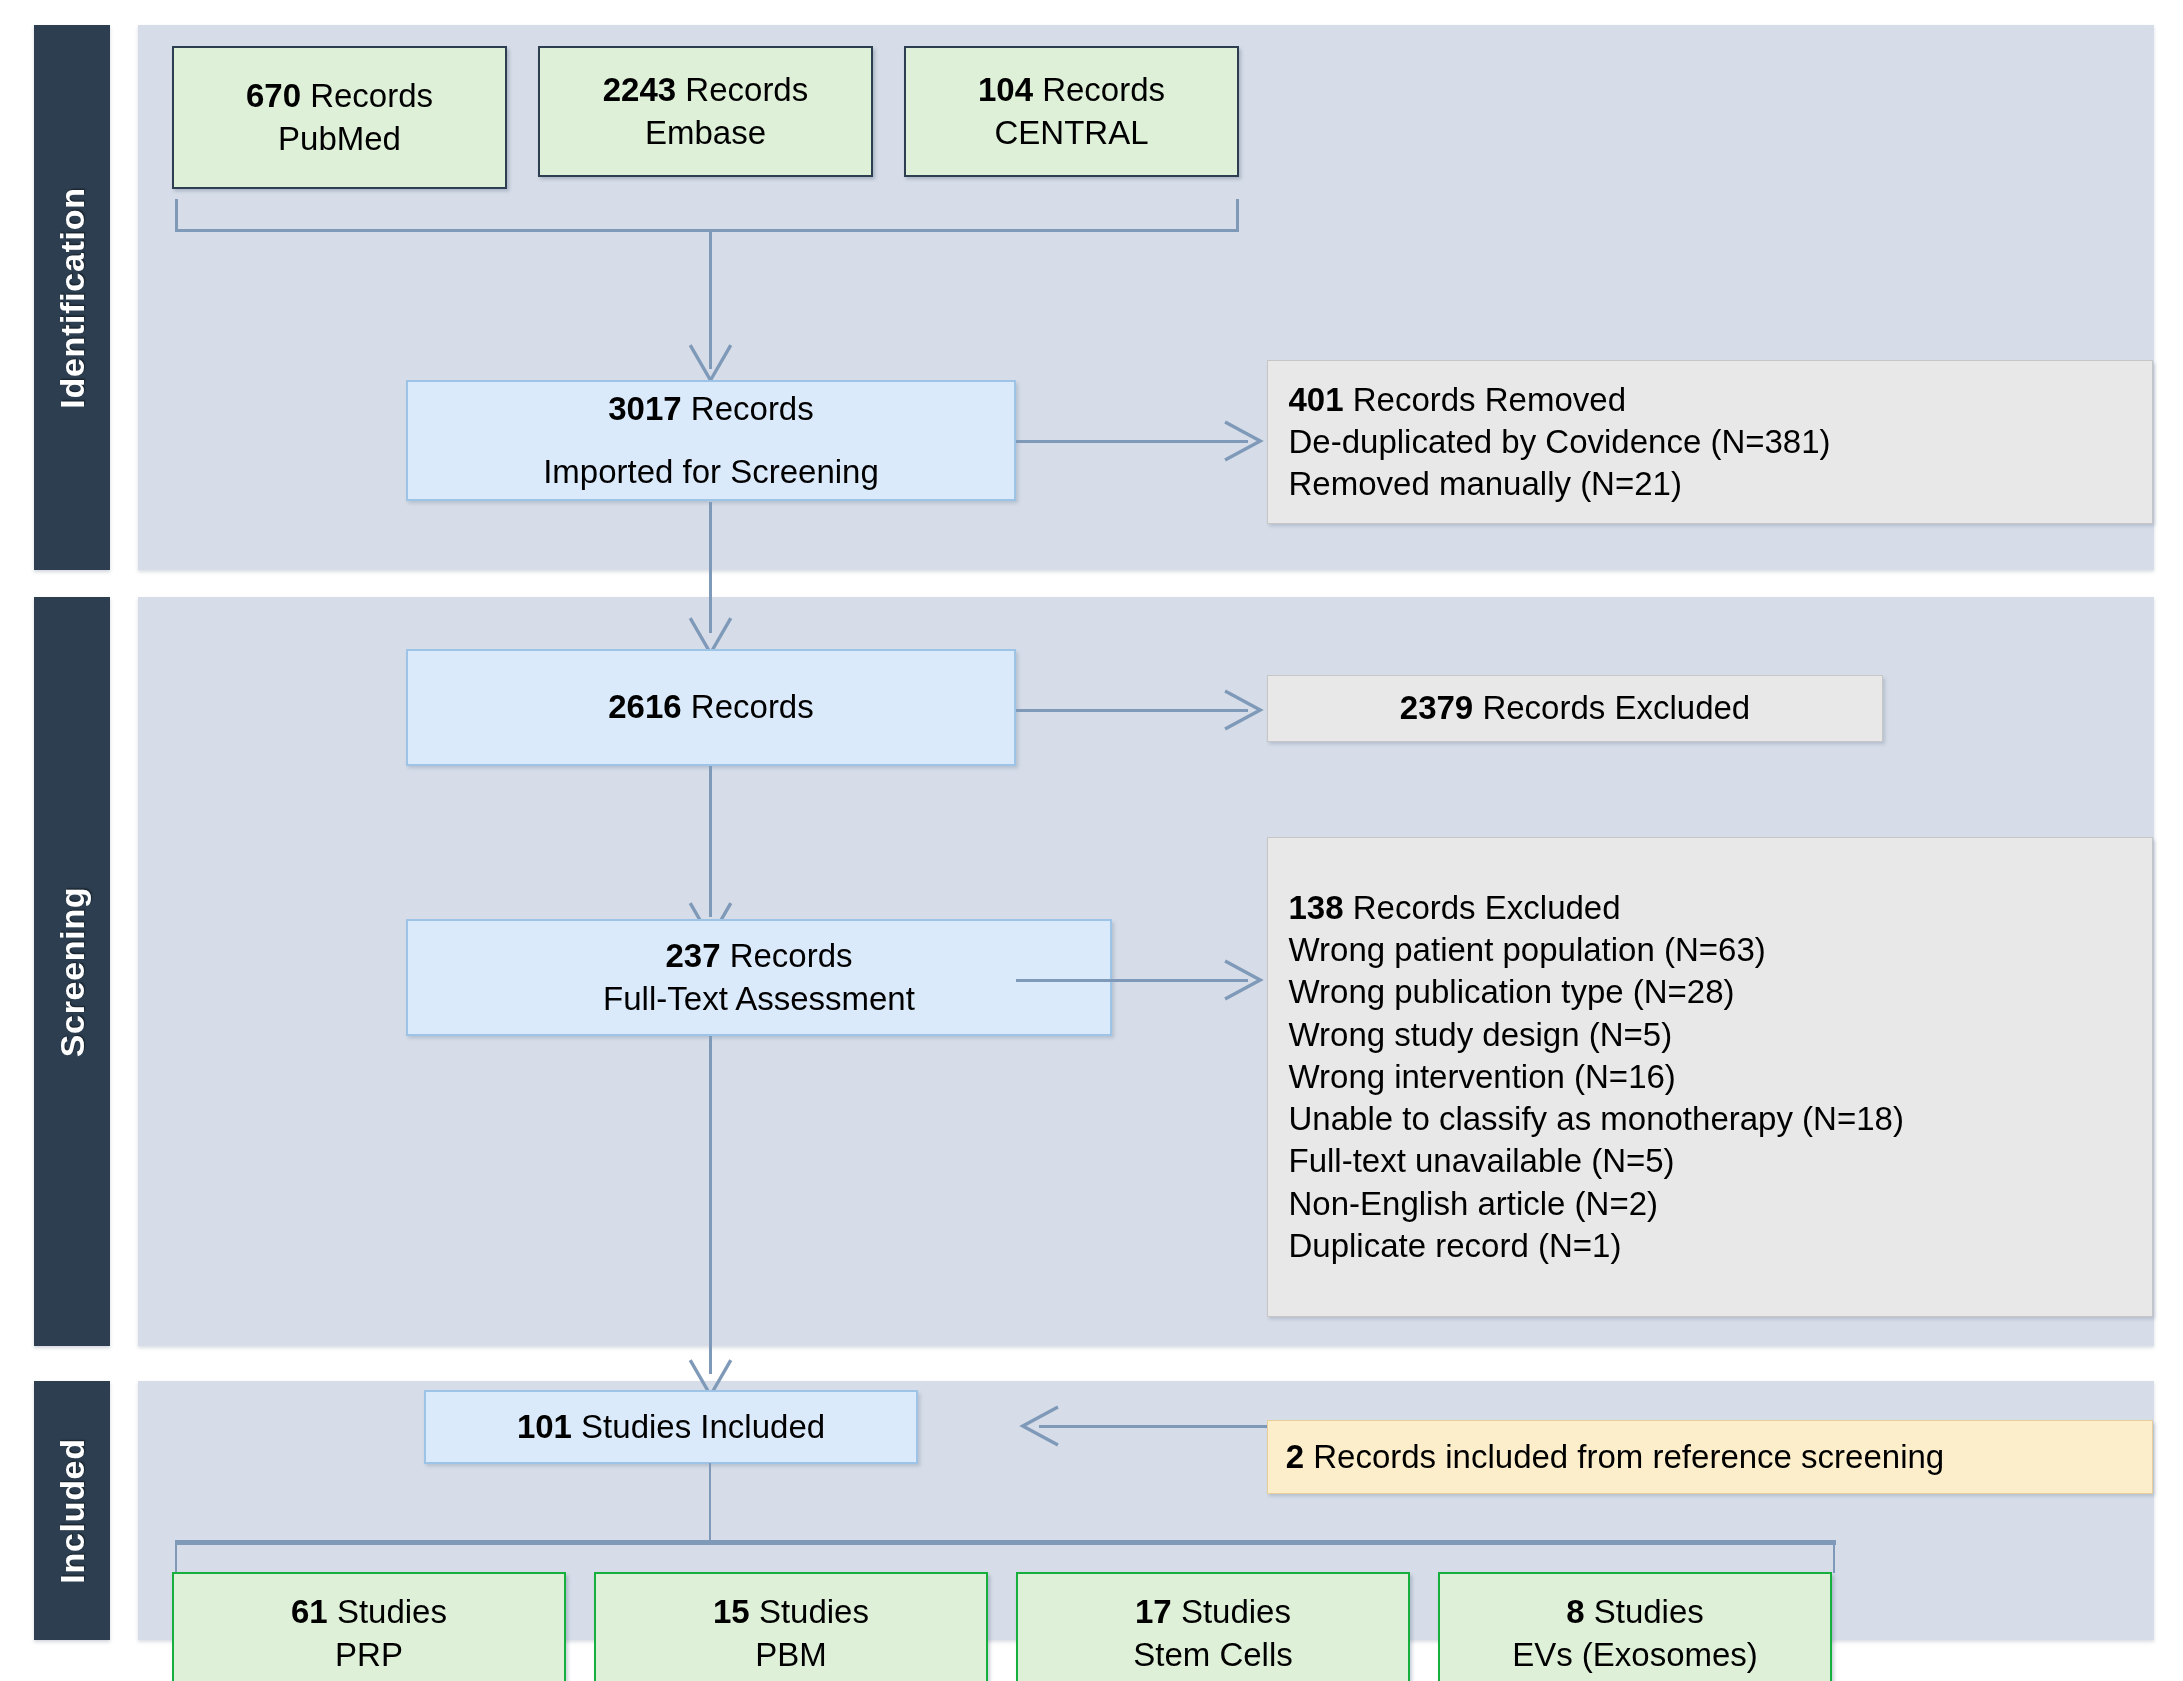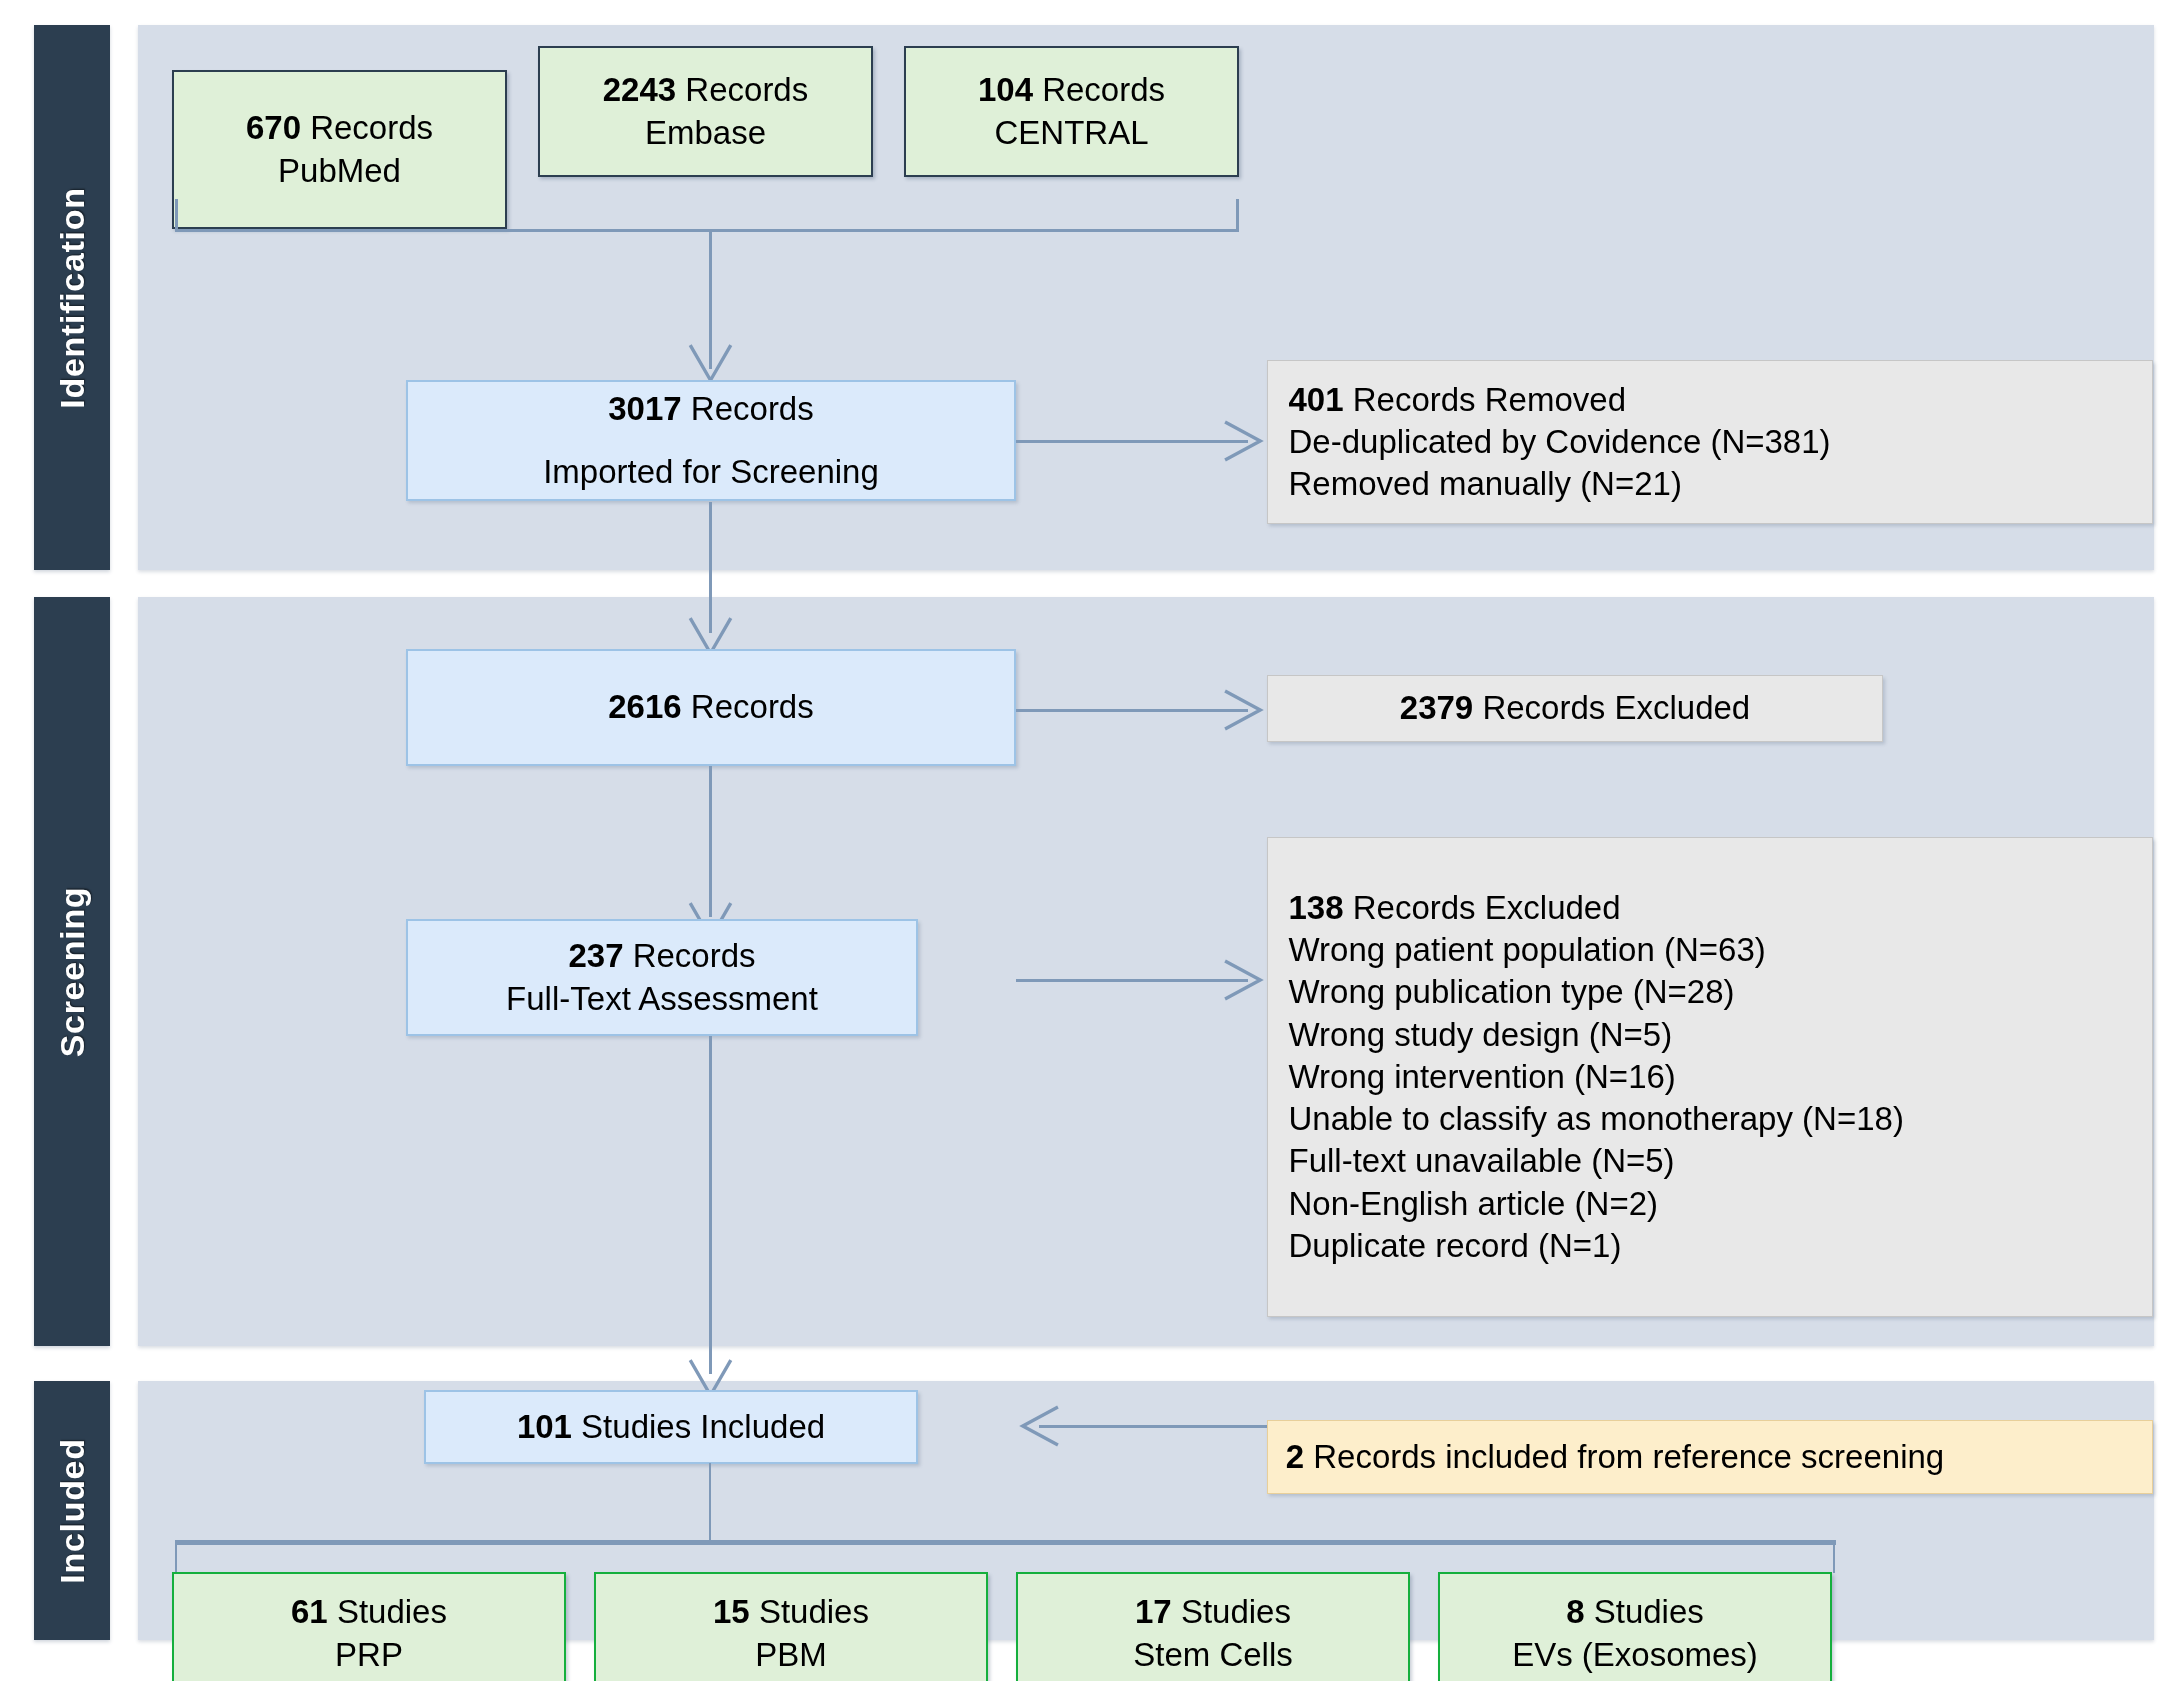--- a/index.html
+++ b/index.html
@@ -120,21 +120,21 @@
   <div class="stage-tab" style="left:34px; top:25px; width:76px; height:545px;">
     <span class="vtext">Identification</span>
   </div>
   <div class="stage-tab" style="left:34px; top:597px; width:76px; height:749px;">
     <span class="vtext">Screening</span>
   </div>
   <div class="stage-tab" style="left:34px; top:1381px; width:76px; height:259px;">
     <span class="vtext">Included</span>
   </div>
 
-  <div class="node source" style="left:172px; top:46px; width:335px; height:159px;margin-top:24px;">
+  <div class="node source" style="left:172px; top:46px; width:335px; height:143px;">
     <div class="ln">
       <b>670</b>
       <span>Records</span>
     </div>
     <div class="ln">PubMed</div>
   </div>
 
   <div class="node source" style="left:538px; top:46px; width:335px; height:131px;">
     <div class="ln">
       <b>2243</b>
@@ -206,21 +206,21 @@
       <b>2379</b>
       <span>Records Excluded</span>
     </div>
   </div>
 
   <div class="conn v" style="left:709px; top:766px; height:151px;"></div>
   <svg class="arrow-svg" style="left:686px; top:899px; width:49px; height:46px;" viewBox="0 0 72 68">
     <polyline points="6,6 36,58 66,6" fill="none" stroke="#7f99b8" stroke-width="5"></polyline>
   </svg>
 
-  <div class="node flow" style="left:406px; top:919px; width:512px; height:117px;">
+  <div class="node flow" style="left:406px; top:919px; width:706px; height:117px;">
     <div class="ln">
       <b>237</b>
       <span>Records</span>
     </div>
     <div class="ln">Full-Text Assessment</div>
   </div>
 
   <div class="conn h" style="left:1016px; top:979px; width:232px;"></div>
   <svg class="arrow-svg" style="left:1221px; top:957px; width:46px; height:46px;" viewBox="0 0 68 68">
     <polyline points="6,6 58,34 6,62" fill="none" stroke="#7f99b8" stroke-width="5"></polyline>

